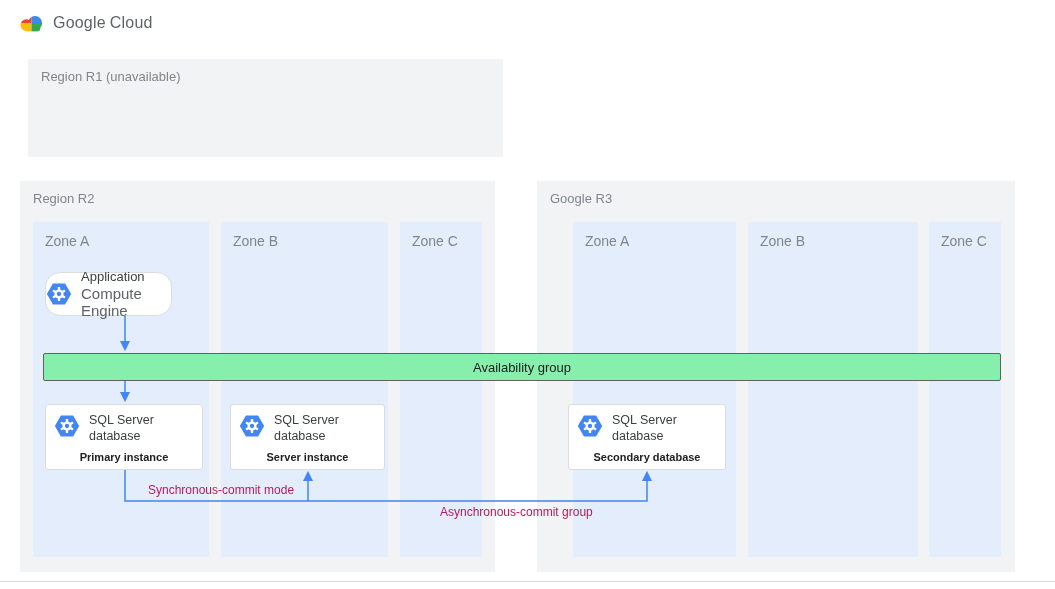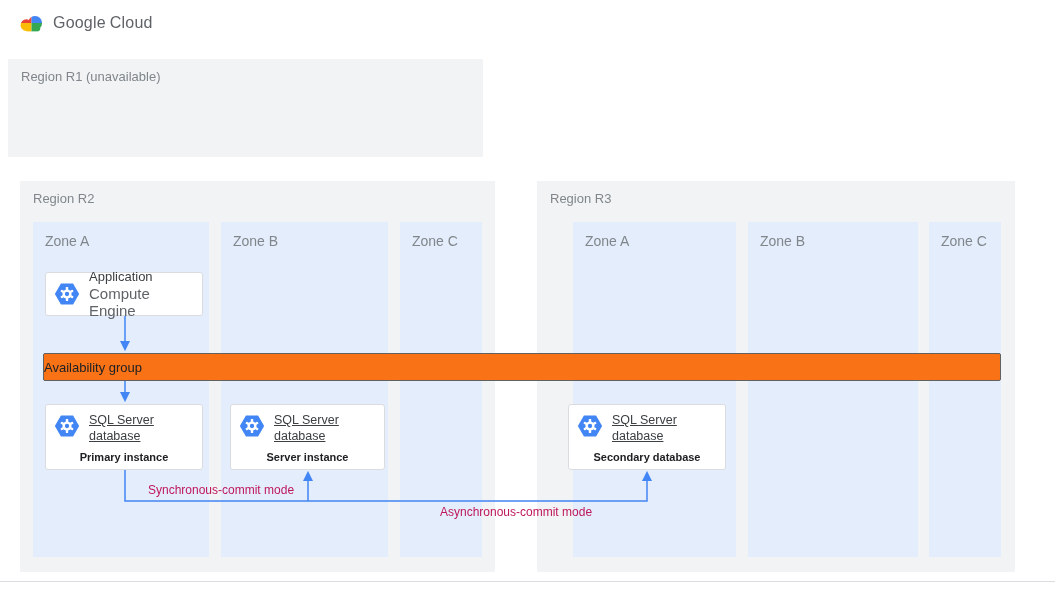--- a/index.html
+++ b/index.html
@@ -10,51 +10,51 @@
     font-family: "Liberation Sans", "DejaVu Sans", sans-serif;
   }
   
   .header { position: absolute; left: 0; top: 0; width: 100%; height: 46px; display: flex; align-items: center; padding-left: 18px; }
   .logo { width: 27px; height: 22px; }
   .brand { margin-left: 8px; font-size: 16px; color: #5f6368; letter-spacing: .2px; }
   .brand .g { font-weight: 500; }
   .brand .c { font-weight: 400; margin-left: 4px; }
   
   .region { position: absolute; background: #f1f3f4; }
-  #region-r1 { left: 8px; top: 59px;  width: 475px; height: 98px; }
+  #region-r1 { left: 28px; top: 59px;  width: 475px; height: 98px; }
   #region-r2 { left: 20px; top: 181px; width: 475px; height: 391px; }
   #region-r3 { left: 537px; top: 181px; width: 478px; height: 391px; }
   .region-label { position: absolute; left: 13px; top: 10px; font-size: 13px; color: #80868b; }
   
   .zone { position: absolute; background: #e4edfb; }
   #r2-zone-a { left: 33px;  top: 222px; width: 176px; height: 335px; }
   #r2-zone-b { left: 221px; top: 222px; width: 167px; height: 335px; }
   #r2-zone-c { left: 400px; top: 222px; width: 82px;  height: 335px; }
   #r3-zone-a { left: 573px; top: 222px; width: 163px; height: 335px; }
   #r3-zone-b { left: 748px; top: 222px; width: 170px; height: 335px; }
   #r3-zone-c { left: 929px; top: 222px; width: 72px;  height: 335px; }
   .zone-label { position: absolute; left: 12px; top: 11px; font-size: 14px; color: #80868b; }
   
   .card { position: absolute; background: #fff; border: 1px solid #dadce0; border-radius: 3px; }
-  #app-card { left: 45px; top: 272px; width: 158px; height: 44px; display: flex; align-items: center; padding: 0 8px; gap: 9px; }
+  #app-card { left: 45px; top: 272px; width: 127px; height: 44px; display: flex; align-items: center; padding: 0 0; gap: 9px; border-radius: 15px; }
   .card-title { font-size: 13px; color: #3c4043; }
   .card-sub { font-size: 15px; color: #5f6368; margin-top: 1px; }
   .hexicon { width: 26px; height: 26px; flex: 0 0 auto; }
   .db-card { padding: 8px; }
   .db-head { display: flex; gap: 9px; align-items: flex-start; }
-  .db-title { font-size: 12.5px; color: #3c4043; line-height: 1.25; width: 84px; text-decoration: underline; }
+  .db-title { font-size: 12.5px; color: #3c4043; line-height: 1.25; width: 84px; }
   .db-instance { position: absolute; left: 0; right: 0; bottom: 6px; text-align: center; font-size: 11px; font-weight: 700; color: #202124; }
   #primary-card   { left: 45px;  top: 404px; width: 158px; height: 66px; }
   #standby-card   { left: 230px; top: 404px; width: 155px; height: 66px; }
   #secondary-card { left: 568px; top: 404px; width: 158px; height: 66px; }
   
   #availability-bar {
     position: absolute; left: 43px; top: 353px; width: 958px; height: 28px;
-    background: #f97316; border: 1px solid #616161; border-radius: 2px;
-    display: flex; align-items: center; 
+    background: #86efac; border: 1px solid #616161; border-radius: 2px;
+    display: flex; align-items: center; justify-content: center;
     font-size: 13px; color: #202124;
   }
   
   .arrows { position: absolute; left: 0; top: 0; pointer-events: none; }
   .conn-label { position: absolute; font-size: 12px; color: #be185d; }
   #sync-label  { left: 148px; top: 483px; }
   #async-label { left: 440px; top: 505px; }
   .bottom-divider { position: absolute; left: 0; top: 581px; width: 1055px; border-top: 1px solid #dadce0; }
   .hidden-defs { position: absolute; width: 0; height: 0; overflow: hidden; }
 </style>
@@ -102,21 +102,21 @@
 
   <div class="region" id="region-r1">
     <div class="region-label">Region R1 (unavailable)</div>
   </div>
 
   <div class="region" id="region-r2">
     <div class="region-label">Region R2</div>
   </div>
 
   <div class="region" id="region-r3">
-    <div class="region-label">Region R3</div>
+    <div class="region-label">Google R3</div>
   </div>
 
   <div class="zone" id="r2-zone-a">
     <div class="zone-label">Zone A</div>
   </div>
   <div class="zone" id="r2-zone-b">
     <div class="zone-label">Zone B</div>
   </div>
   <div class="zone" id="r2-zone-c">
     <div class="zone-label">Zone C</div>
@@ -182,16 +182,16 @@
     <div class="db-head">
       <svg class="hexicon">
           <use href="#hexgear"></use>
         </svg>
       <div class="db-title">SQL Server database</div>
     </div>
     <div class="db-instance">Secondary database</div>
   </div>
 
   <div class="conn-label" id="sync-label">Synchronous-commit mode</div>
-  <div class="conn-label" id="async-label">Asynchronous-commit mode</div>
+  <div class="conn-label" id="async-label">Asynchronous-commit group</div>
 
   <div class="bottom-divider"></div>
 </div>
 
 </body></html>

